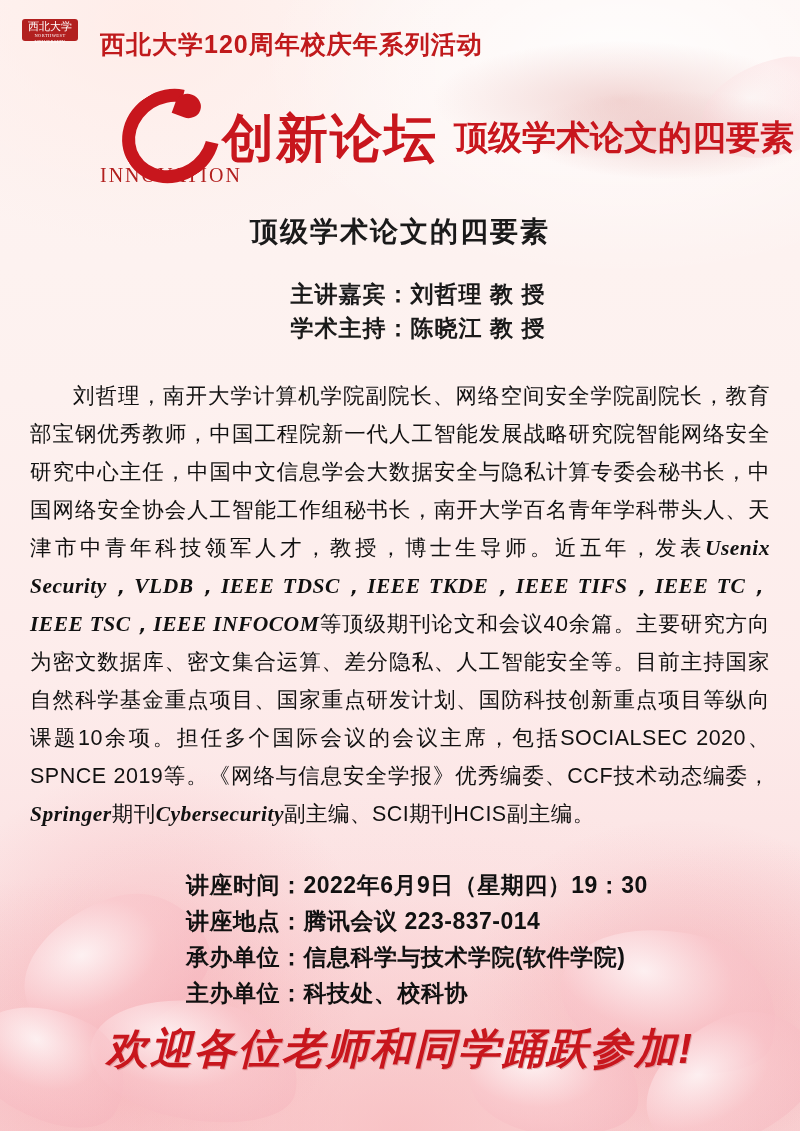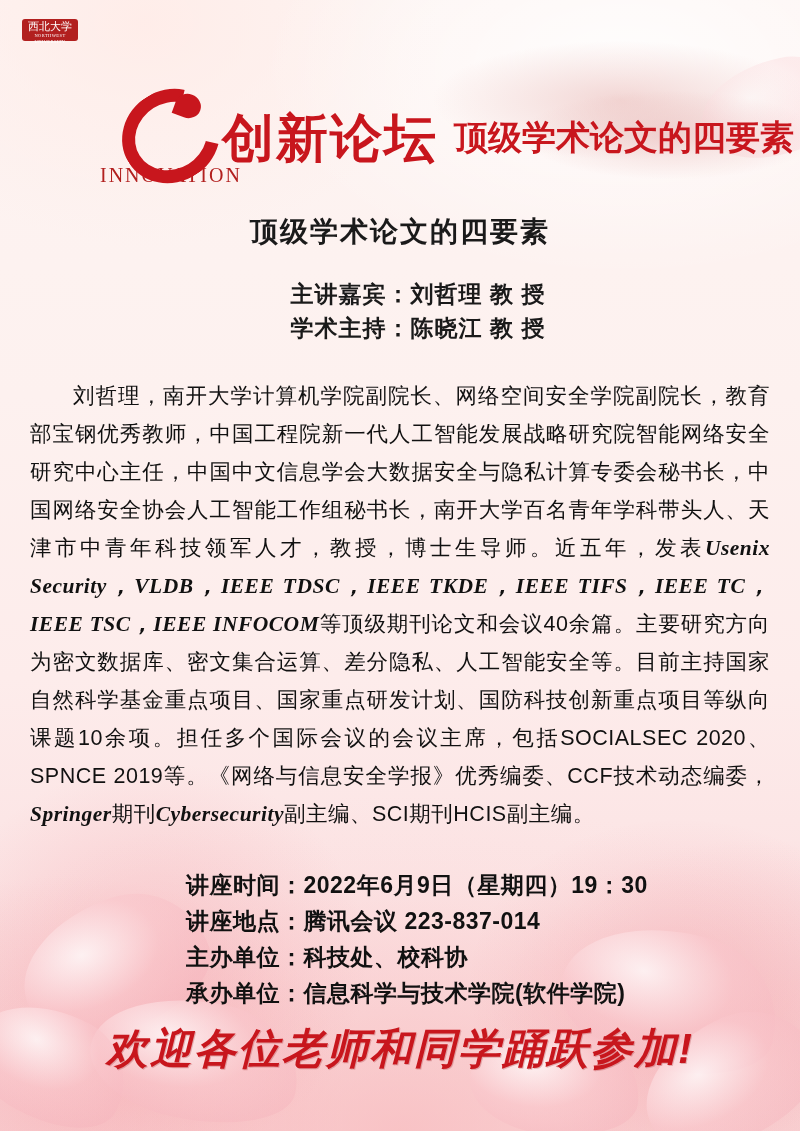--- a/index.html
+++ b/index.html
@@ -277,20 +277,21 @@
 </div>
 
 <div class="header">
   <div class="uni-logo">
     <div class="num">120</div>
     <div class="seal">
       <span>西北大学</span>
       <span class="sub">NORTHWEST UNIVERSITY</span>
     </div>
   </div>
+  <div class="header-title">西北大学120周年校庆年系列活动</div>
 </div>
 
 <div class="forum-row">
   <div class="innov-mark">
     <div class="innov-swirl">
       <div class="ring"></div>
       <div class="tail"></div>
     </div>
     <div class="innov-word">INNOVATION</div>
   </div>
@@ -310,20 +311,20 @@
 </div>
 
 <div class="info">
   <div class="info-row">
     <span class="label">讲座时间：</span><span class="value">2022年6月9日（星期四）19：30</span>
   </div>
   <div class="info-row">
     <span class="label">讲座地点：</span><span class="value">腾讯会议 223-837-014</span>
   </div>
   <div class="info-row">
+    <span class="label">承办单位：</span><span class="value">信息科学与技术学院(软件学院)</span>
+  </div>
+  <div class="info-row">
     <span class="label">主办单位：</span><span class="value">科技处、校科协</span>
   </div>
-  <div class="info-row">
-    <span class="label">承办单位：</span><span class="value">信息科学与技术学院(软件学院)</span>
-  </div>
 </div>
 
 <div class="slogan">欢迎各位老师和同学踊跃参加!</div>
 
 </body></html>

